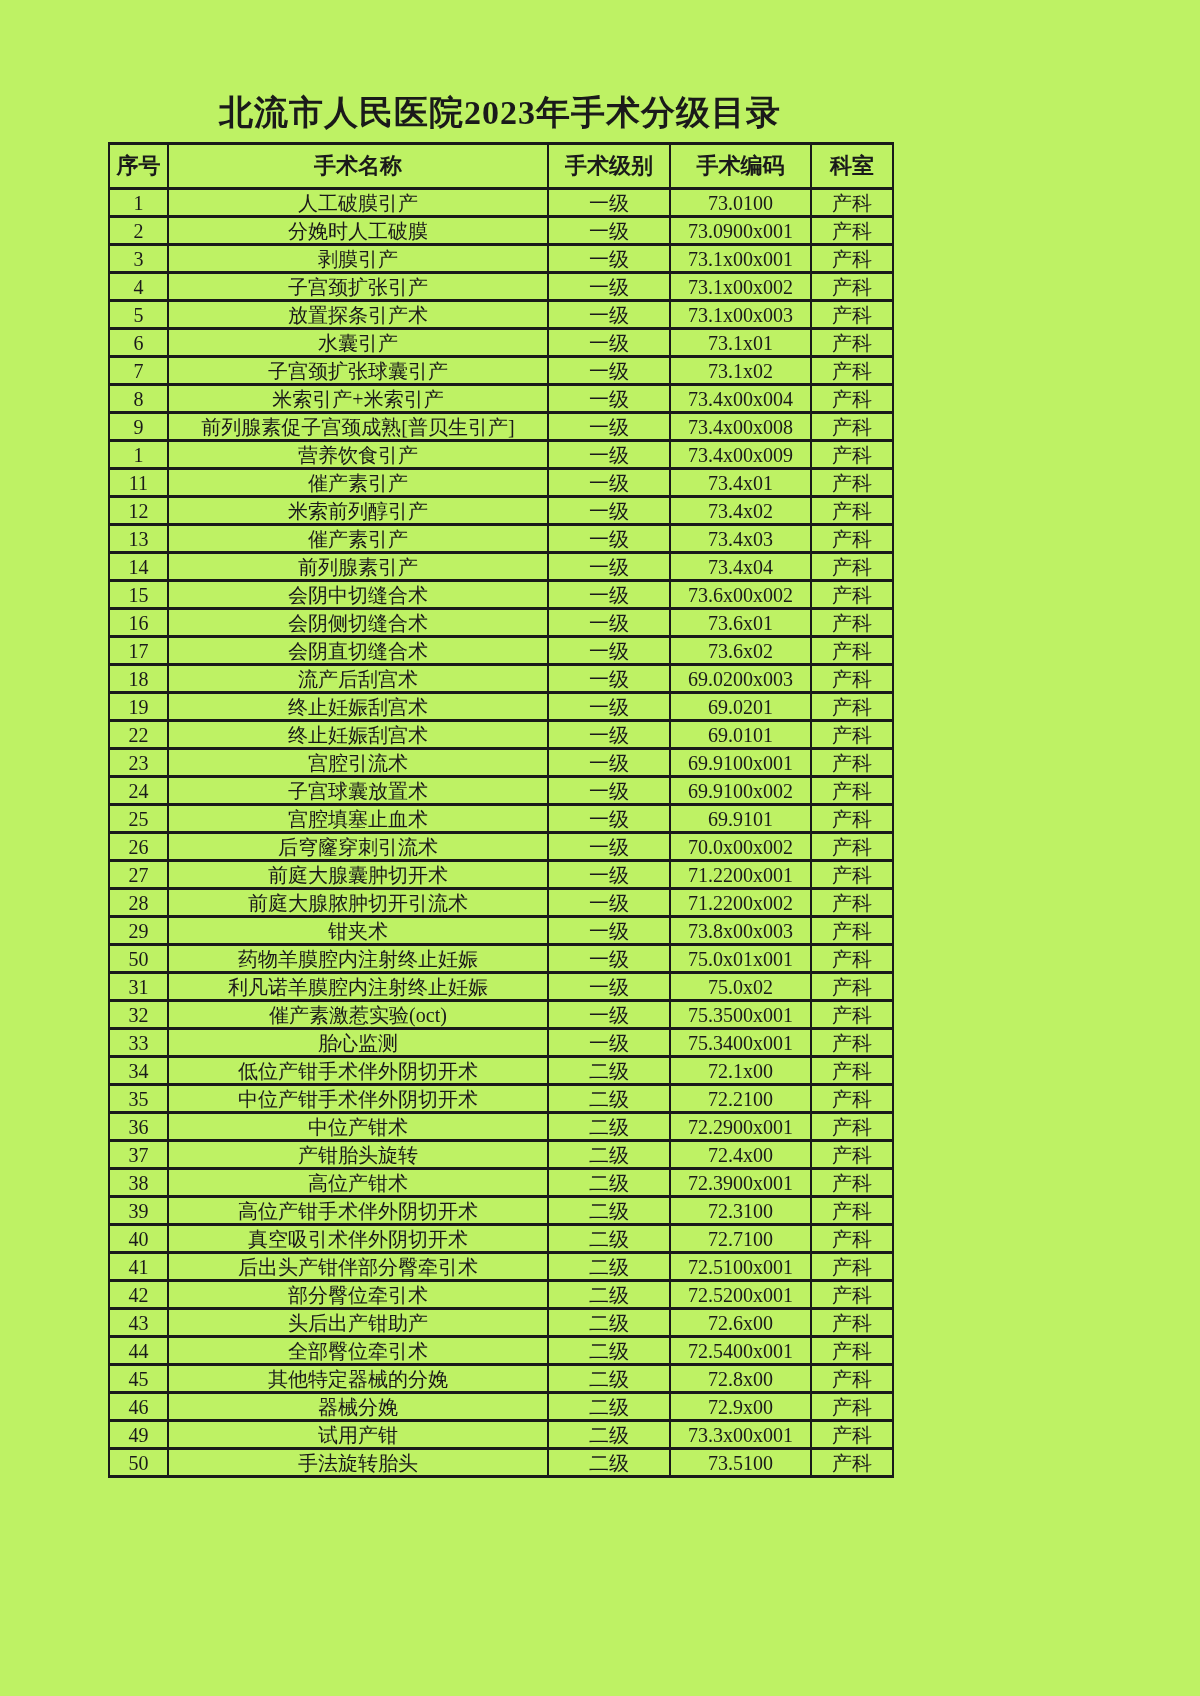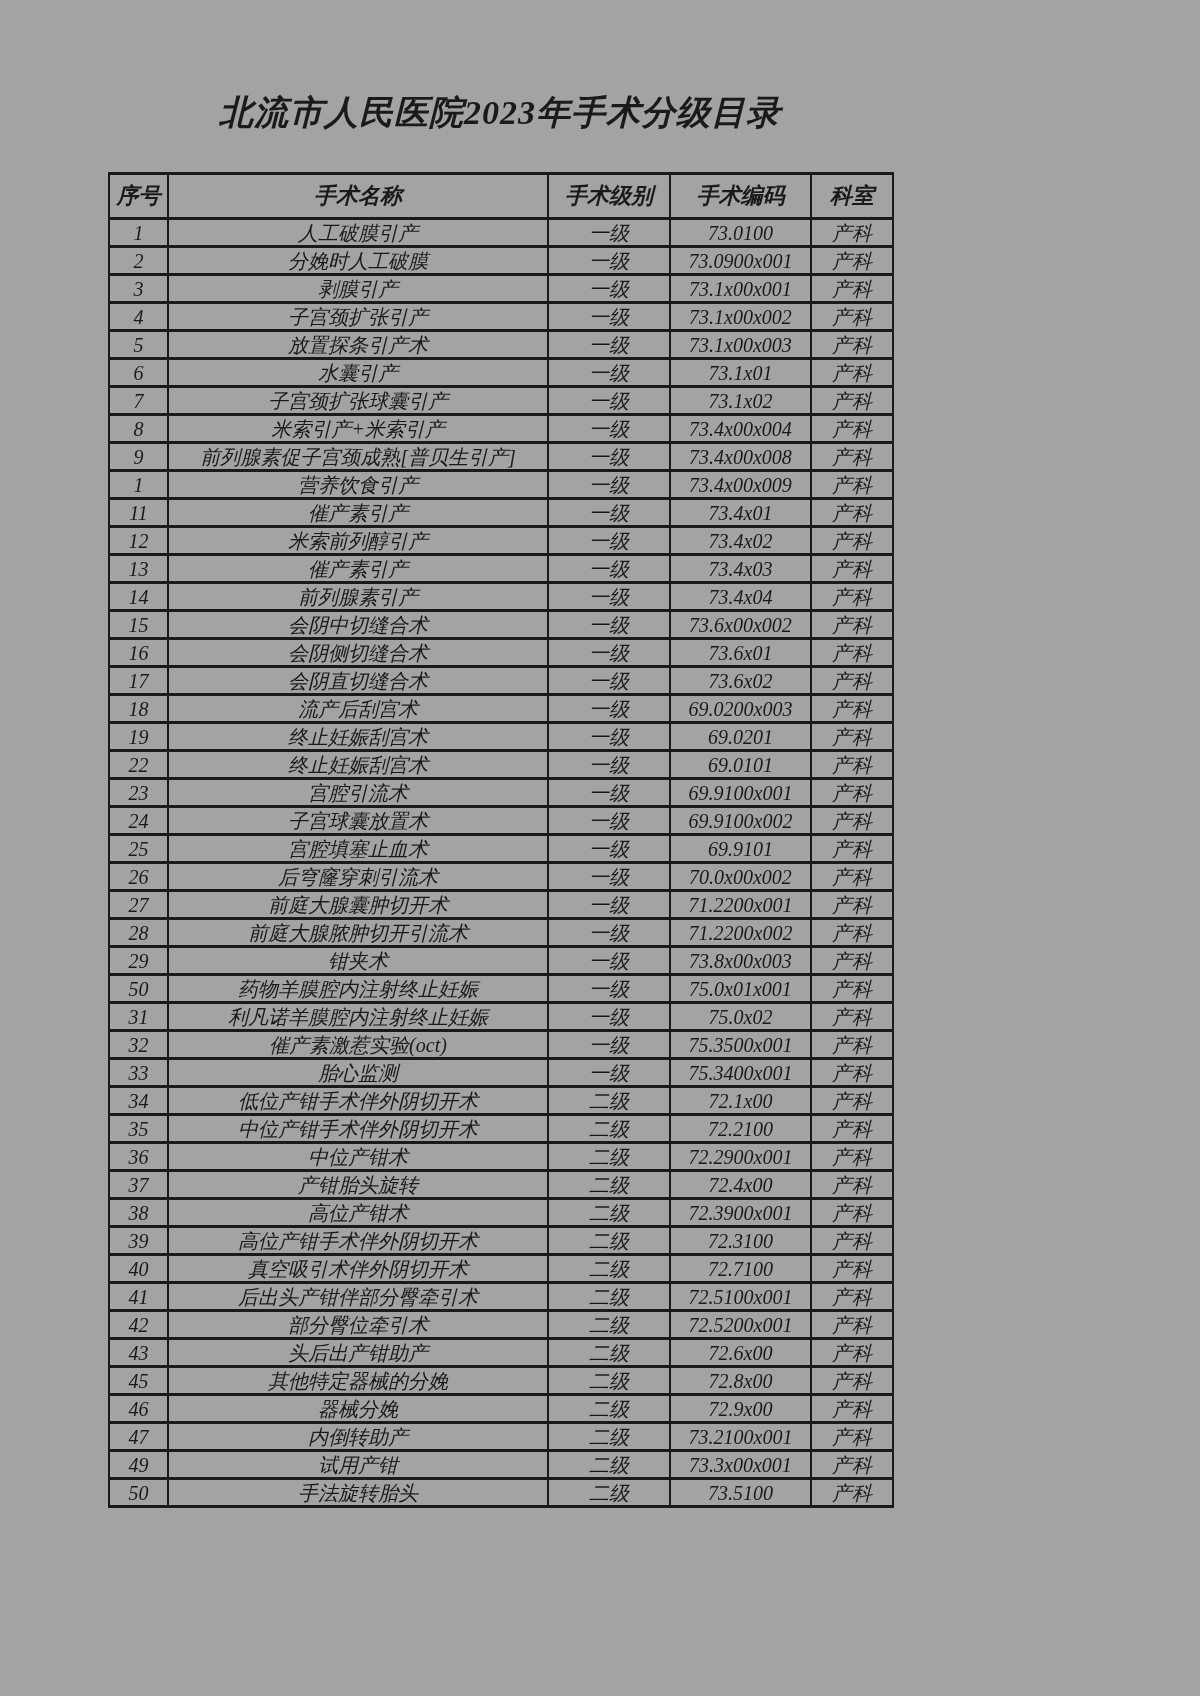--- a/index.html
+++ b/index.html
@@ -10,43 +10,41 @@
   body {
     width: 1200px;
     height: 1696px;
     position: relative;
     font-family: "Liberation Serif", "DejaVu Serif", serif;
     color: #1a1a1a;
   }
   .page {
     position: absolute;
     inset: 0;
-    background: #a3a3a3;
-    font-style: italic;
+    background: #bef264;
   }
   .title {
     position: absolute;
     left: 108px;
     top: 90px;
     width: 784px;
     margin: 0;
     text-align: center;
     font-size: 34px;
     font-weight: bold;
     letter-spacing: 1px;
     white-space: nowrap;
   }
   table.catalog {
     position: absolute;
     left: 108px;
     top: 142px;
     width: 784px;
     border-collapse: collapse;
     table-layout: fixed;
-    margin-top: 30px;
   }
   table.catalog th,
   table.catalog td {
     border-left: 2px solid #1a1a1a;
     border-right: 2px solid #1a1a1a;
     border-top: 3px solid #1a1a1a;
     border-bottom: 3px solid #1a1a1a;
     padding: 0;
     text-align: center;
     vertical-align: middle;
@@ -376,38 +374,38 @@
           <td>产科</td>
         </tr>
         <tr>
           <td>43</td>
           <td>头后出产钳助产</td>
           <td>二级</td>
           <td>72.6x00</td>
           <td>产科</td>
         </tr>
         <tr>
+          <td>44</td>
+          <td>全部臀位牵引术</td>
+          <td>二级</td>
+          <td>72.5400x001</td>
+          <td>产科</td>
+        </tr>
+        <tr>
           <td>45</td>
           <td>其他特定器械的分娩</td>
           <td>二级</td>
           <td>72.8x00</td>
           <td>产科</td>
         </tr>
         <tr>
           <td>46</td>
           <td>器械分娩</td>
           <td>二级</td>
           <td>72.9x00</td>
-          <td>产科</td>
-        </tr>
-        <tr>
-          <td>47</td>
-          <td>内倒转助产</td>
-          <td>二级</td>
-          <td>73.2100x001</td>
           <td>产科</td>
         </tr>
         <tr>
           <td>49</td>
           <td>试用产钳</td>
           <td>二级</td>
           <td>73.3x00x001</td>
           <td>产科</td>
         </tr>
         <tr>

